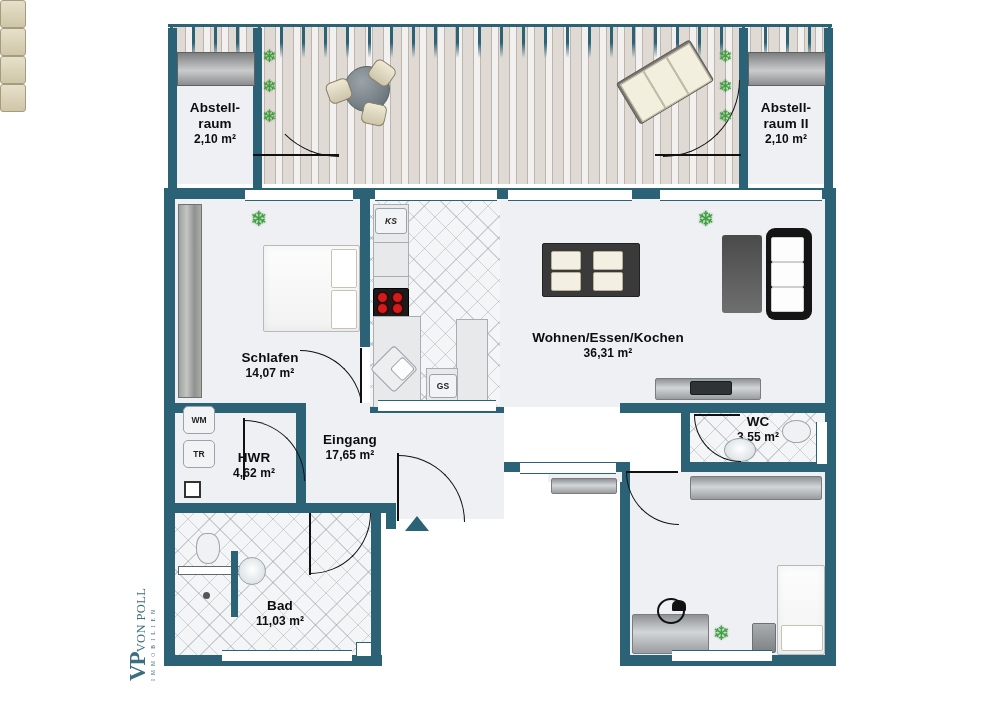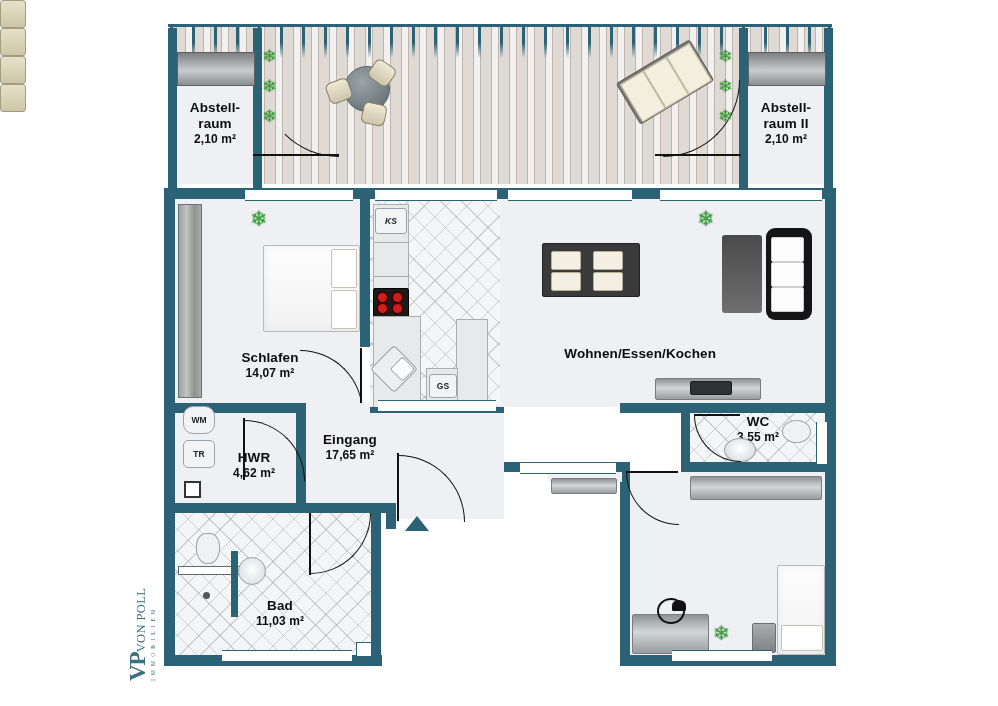--- a/index.html
+++ b/index.html
@@ -251,29 +251,30 @@
 
   <div class="rug" style="position:absolute;left:722px;top:235px;width:40px;height:78px;"></div>
   <div class="sofa" style="position:absolute;left:766px;top:228px;width:46px;height:92px;">
     <div class="cush" style="left:5px;top:9px;width:31px;height:23px;"></div>
     <div class="cush" style="left:5px;top:34px;width:31px;height:23px;"></div>
     <div class="cush" style="left:5px;top:59px;width:31px;height:23px;"></div>
   </div>
   <div class="tvstand" style="position:absolute;left:655px;top:378px;width:104px;height:20px;"></div>
   <div class="fur" style="left:690px;top:381px;width:40px;height:12px;background:#2e3336;border:1px solid #1a1d1f;border-radius:2px;"></div>
 
-  <div class="label" style="left:500px;top:346px;width:216px;text-align:right;">
+  <div class="label" style="left:500px;top:330px;width:216px;">
     <span class="nm">Wohnen/Essen/Kochen</span>
+    <span class="ar">36,31 m²</span>
   </div>
 
   <div class="wall" style="left:620px;top:403px;width:90px;height:10px;"></div>
   <div class="wall" style="left:690px;top:403px;width:136px;height:10px;"></div>
 
   <div class="room-fill" style="left:175px;top:413px;width:131px;height:90px;"></div>
-  <div class="tag" style="left:183px;top:406px;width:30px;height:26px;border-radius:10px;">
+  <div class="tag" style="left:183px;top:406px;width:30px;height:26px;border-radius:5px;">
     <span>WM</span>
   </div>
   <div class="tag" style="left:183px;top:440px;width:30px;height:26px;border-radius:5px;">
     <span>TR</span>
   </div>
   <div class="fur" style="left:184px;top:481px;width:13px;height:13px;border:2px solid #333;background:#fff;"></div>
   <div class="label" style="left:208px;top:450px;width:92px;">
     <span class="nm">HWR</span>
     <span class="ar">4,62 m²</span>
   </div>

